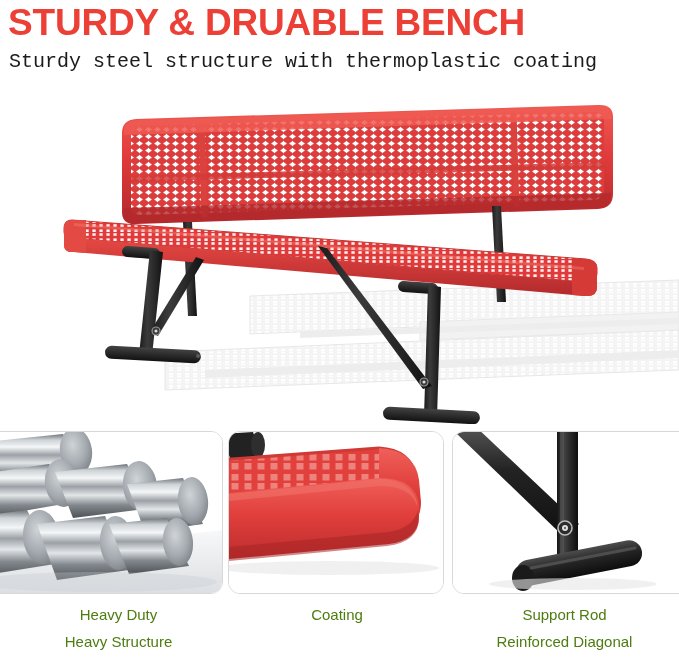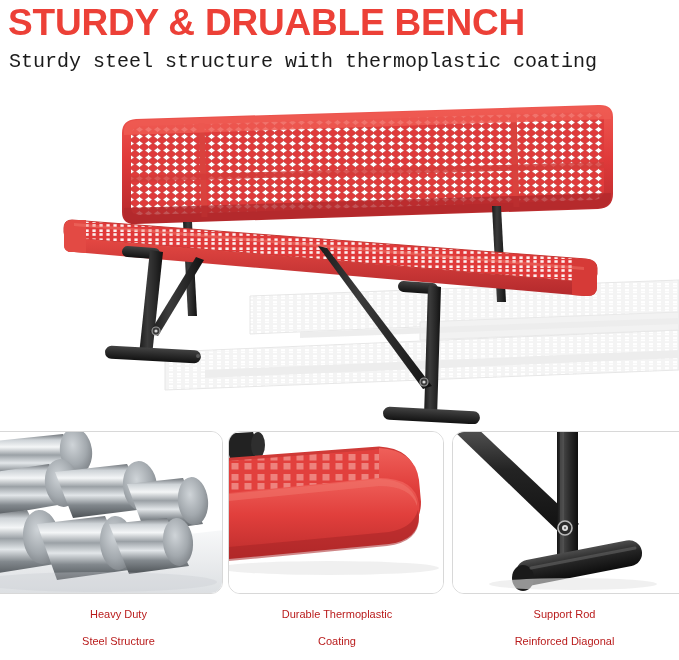--- a/index.html
+++ b/index.html
@@ -86,23 +86,23 @@
     position: absolute;
     left: 0;
     top: 601px;
     width: 679px;
     height: 59px;
   }
   .caption {
     position: absolute;
     top: 0;
     text-align: center;
-    font-size: 11px;
+    font-size: 15px;
     line-height: 27px;
-    color: #b91c1c;
+    color: #4d7c0f;
     font-family: "Liberation Sans", sans-serif;
   }
   .caption .ln { display: block; white-space: nowrap; }
   .cap-1 { left: 12px;  width: 213px; }
   .cap-2 { left: 226px; width: 222px; }
   .cap-3 { left: 450px; width: 229px; }
 </style>
 </head>
 <body>
 
@@ -367,24 +367,23 @@
         <path d="M78,136 L182,116" stroke="#5f5f5f" stroke-width="3" stroke-linecap="round" opacity="0.65"></path>
 
         <ellipse cx="120" cy="152" rx="84" ry="6" fill="#e6e6e6" opacity="0.6"></ellipse>
       </svg>
     </div>
   </div>
 
   <div class="captions">
     <div class="caption cap-1">
       <span class="ln">Heavy Duty</span>
-      <span class="ln">Steel Structure</span>
+      <span class="ln">Heavy Structure</span>
     </div>
     <div class="caption cap-2">
-      <span class="ln">Durable Thermoplastic</span>
       <span class="ln">Coating</span>
     </div>
     <div class="caption cap-3">
       <span class="ln">Support Rod</span>
       <span class="ln">Reinforced Diagonal</span>
     </div>
   </div>
 
 </div>
 

